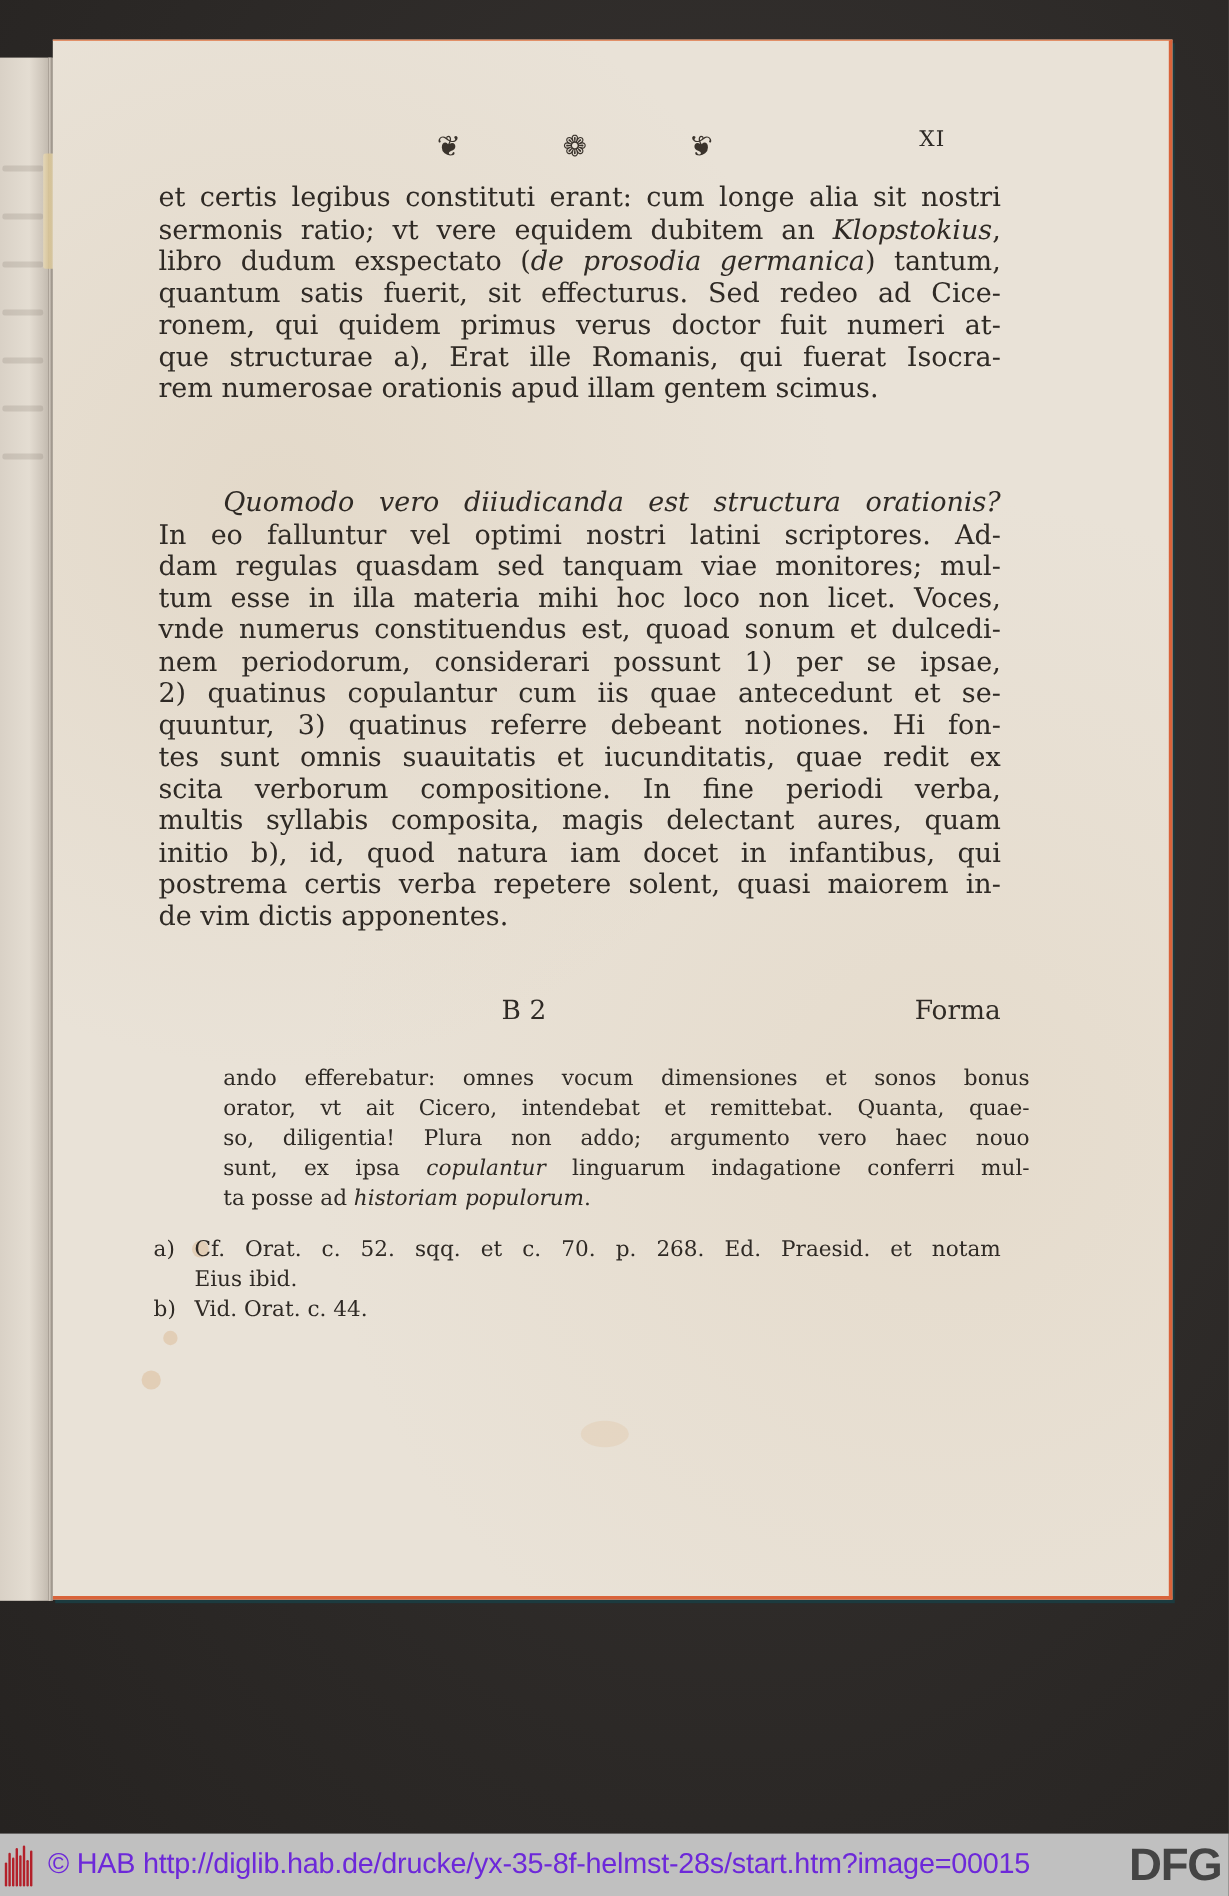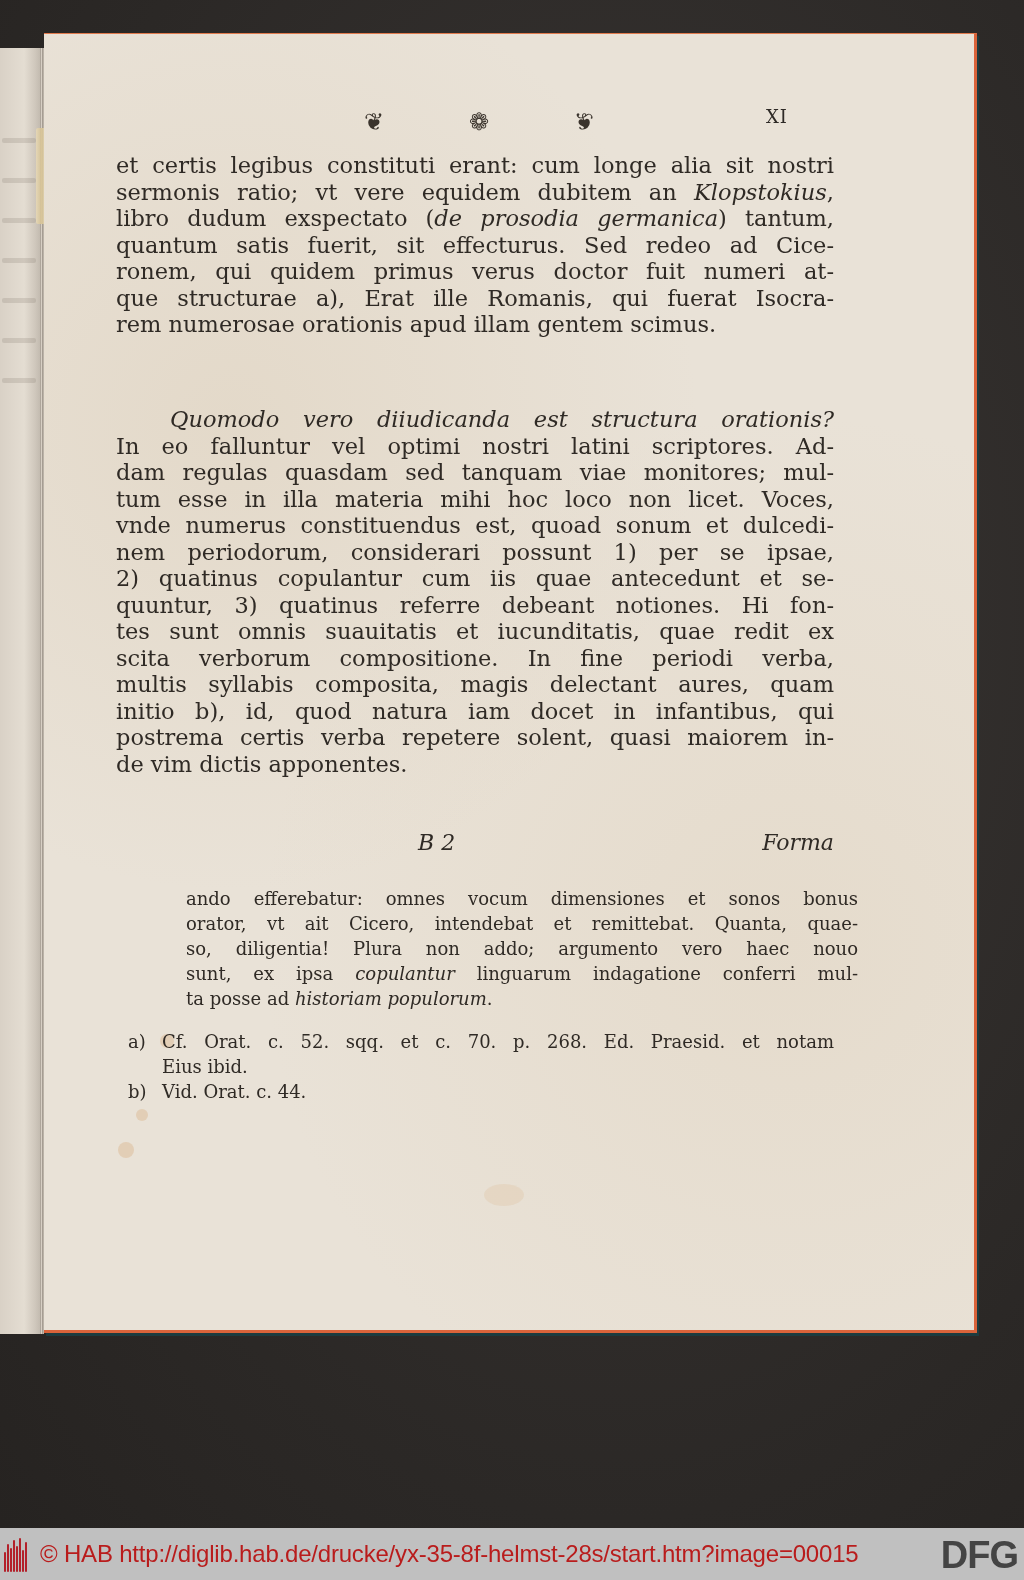--- a/index.html
+++ b/index.html
@@ -54,28 +54,28 @@
   .page-number {
     position:absolute; top:72px; left:722px; font-size:18px; letter-spacing:1px;
     color:#2e2a26;
     text-align:right;
   }
   .body-text {
     position:absolute; left:72px; width:718px;
     font-size:22.5px; line-height:26.5px; color:#2f2a25;
     text-align:justify;
   }
-  .body-text .line { display:block; white-space:nowrap; text-align-last:justify; }
+  .body-text .line { display:block; white-space:nowrap; text-align-last:justify;margin-left:16px; }
   .body-text .line.last { text-align-last:left; }
   .indent { padding-left:54px;font-style:italic; }
   .it { font-style:italic; }
 
   .signature-line {
     position:absolute; top:796px; left:72px; width:718px; height:30px;
-    font-size:22px; color:#2f2a25;font-style:italic;
+    font-size:22px; color:#2f2a25;
   }
   .signature { position:absolute; left:302px; }
   .catchword { position:absolute; right:0; }
 
   .note-text {
     position:absolute; left:118px; width:672px;
     font-size:18px; line-height:25px; color:#2f2a25;margin-left:24px;
   }
   .note-text .line { display:block; white-space:nowrap; text-align:justify; text-align-last:justify; }
   .note-text .line.last { text-align-last:left; }
@@ -94,21 +94,21 @@
     position:absolute; left:0; top:1528px; width:1024px; height:52px;
     background:#c0c0c0; display:flex; align-items:center;
     font-family:"Liberation Sans", "DejaVu Sans", sans-serif;
   }
   .hab-logo {
     width:26px; height:36px; margin-left:4px; margin-right:10px;
     display:flex; align-items:flex-end; gap:1px;
   }
   .hab-logo span { width:2px; background:#b3202a; border-radius:1px; }
   .copyright-text {
-    font-size:24px; color:#b91c1c; white-space:nowrap; letter-spacing:-0.2px;
+    font-size:24px; color:#6d28d9; white-space:nowrap; letter-spacing:-0.2px;
   }
   .dfg-logo {
     position:absolute; right:6px; top:8px;
     font-family:"Liberation Sans","DejaVu Sans",sans-serif;
     font-weight:bold; font-size:38px; line-height:38px; color:#444; letter-spacing:-1px;
   }
 </style>
 </head>
 <body>
 

